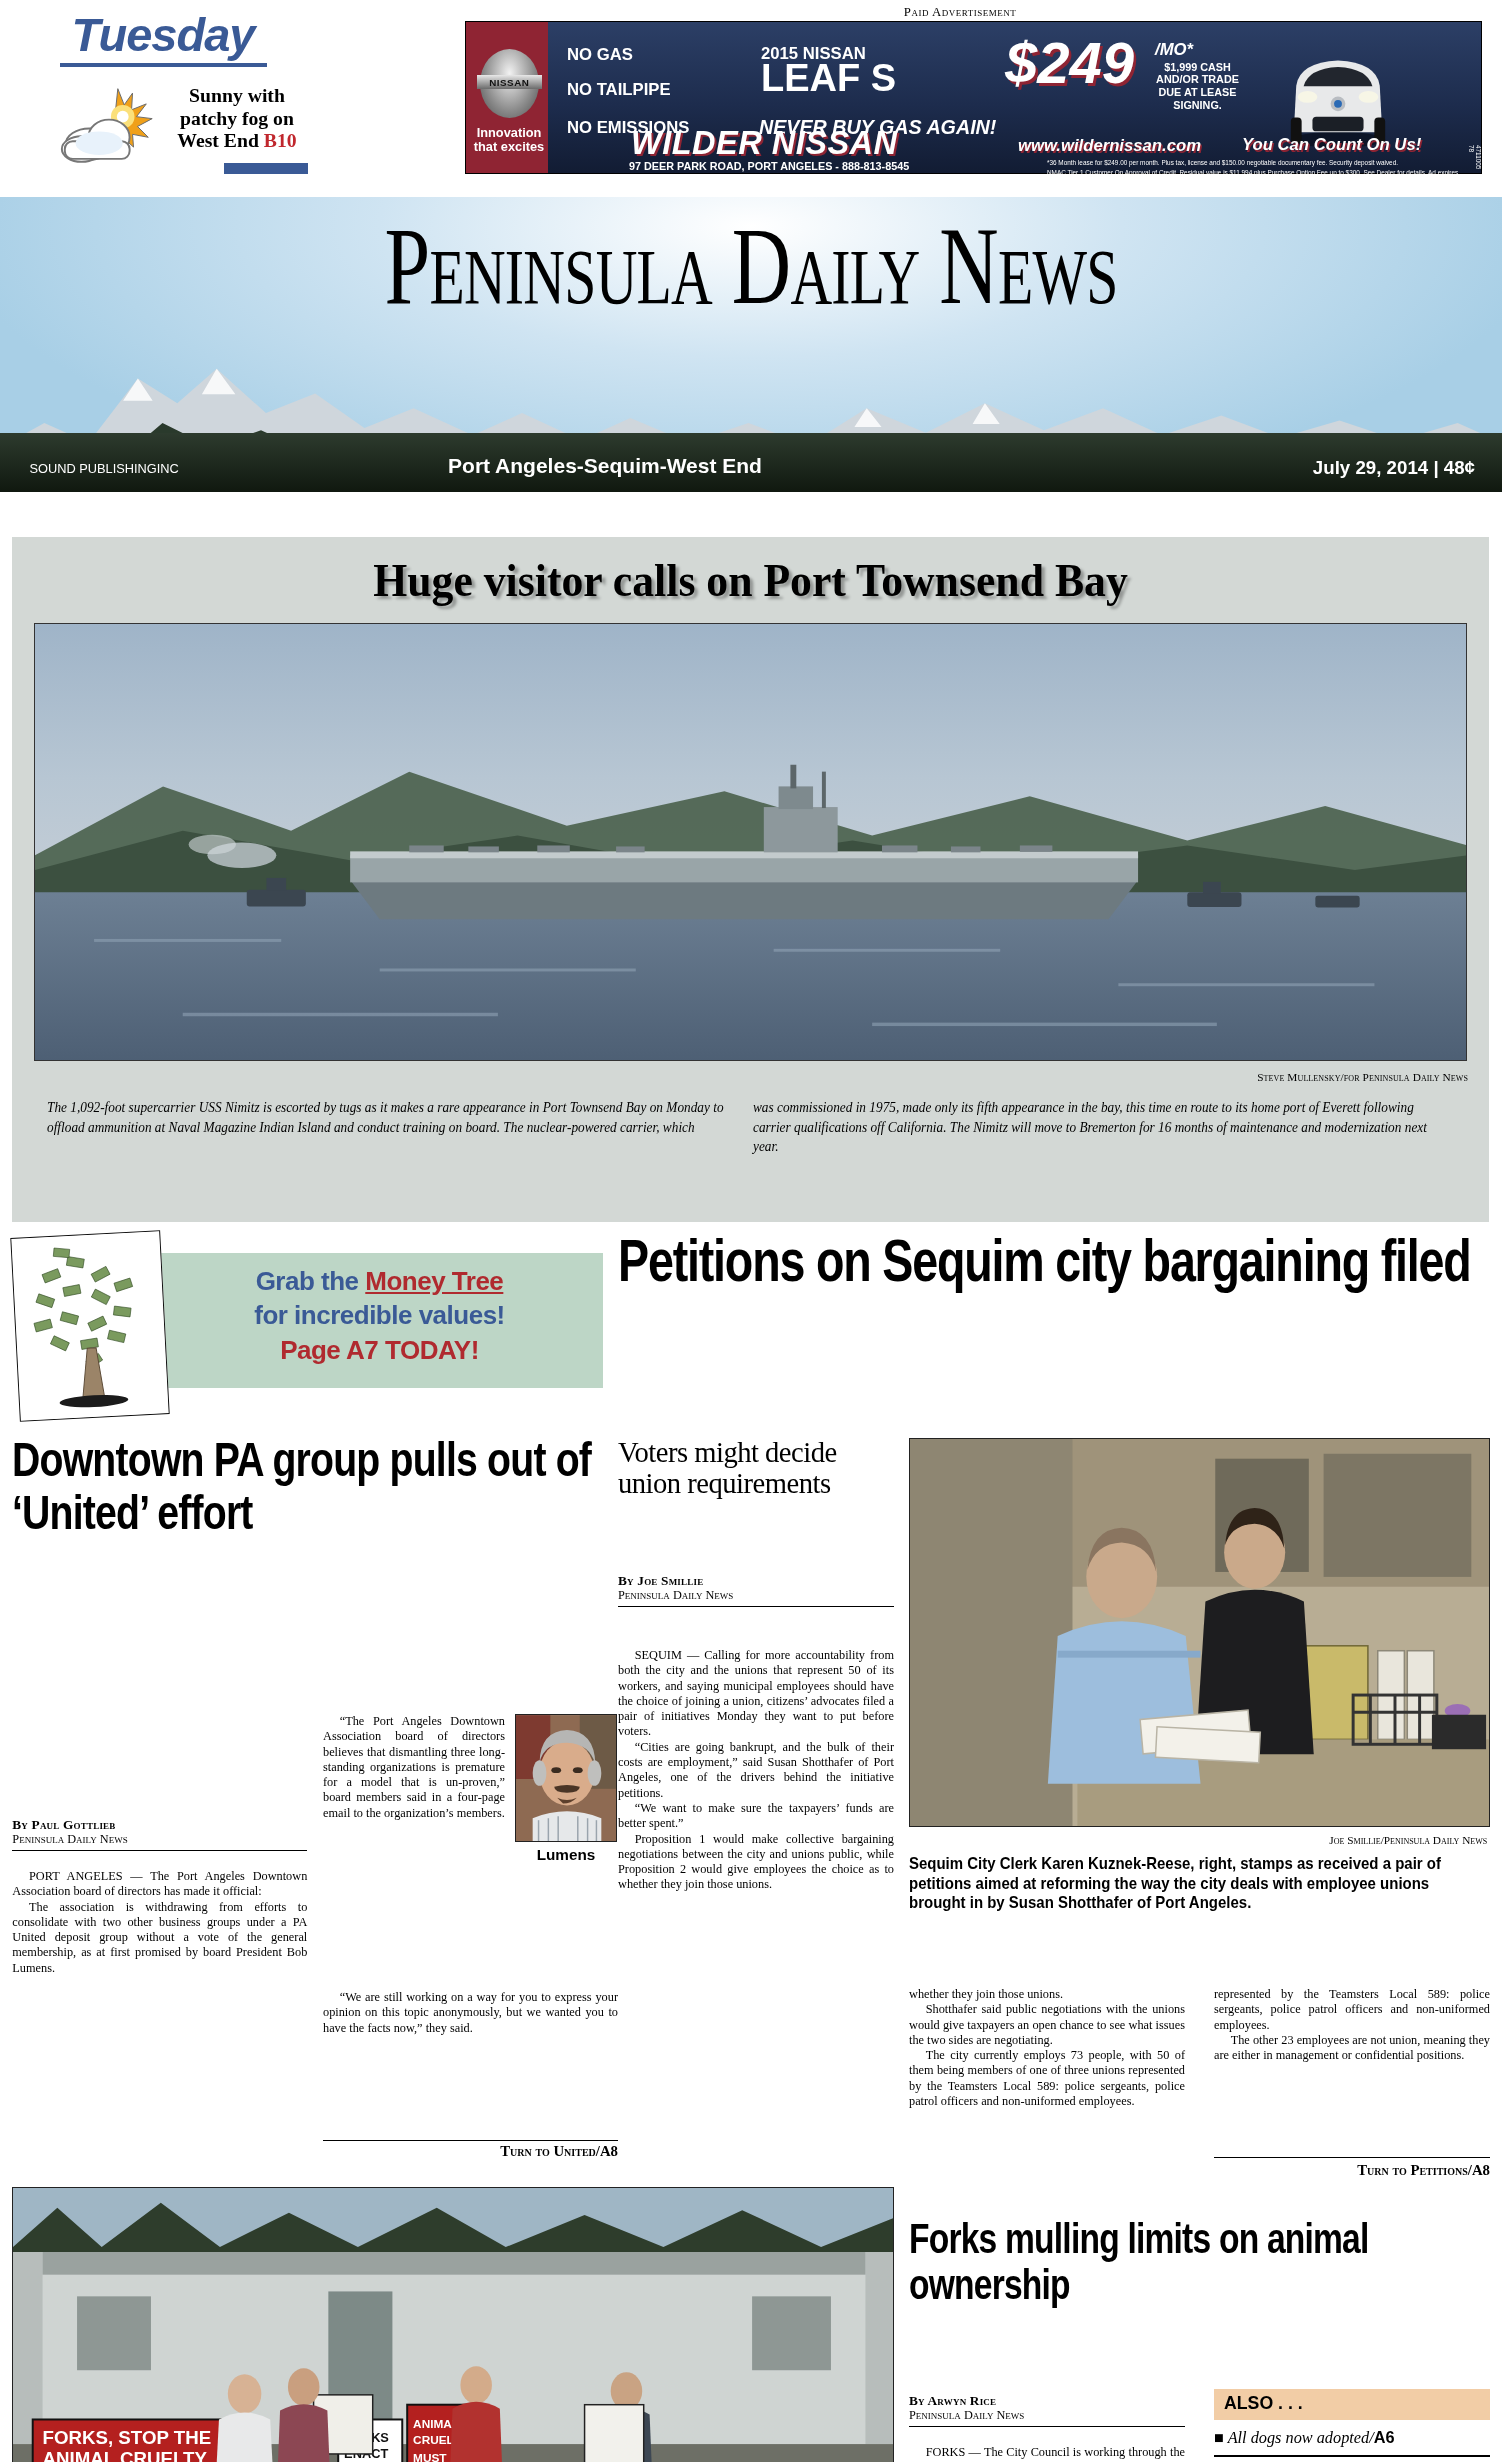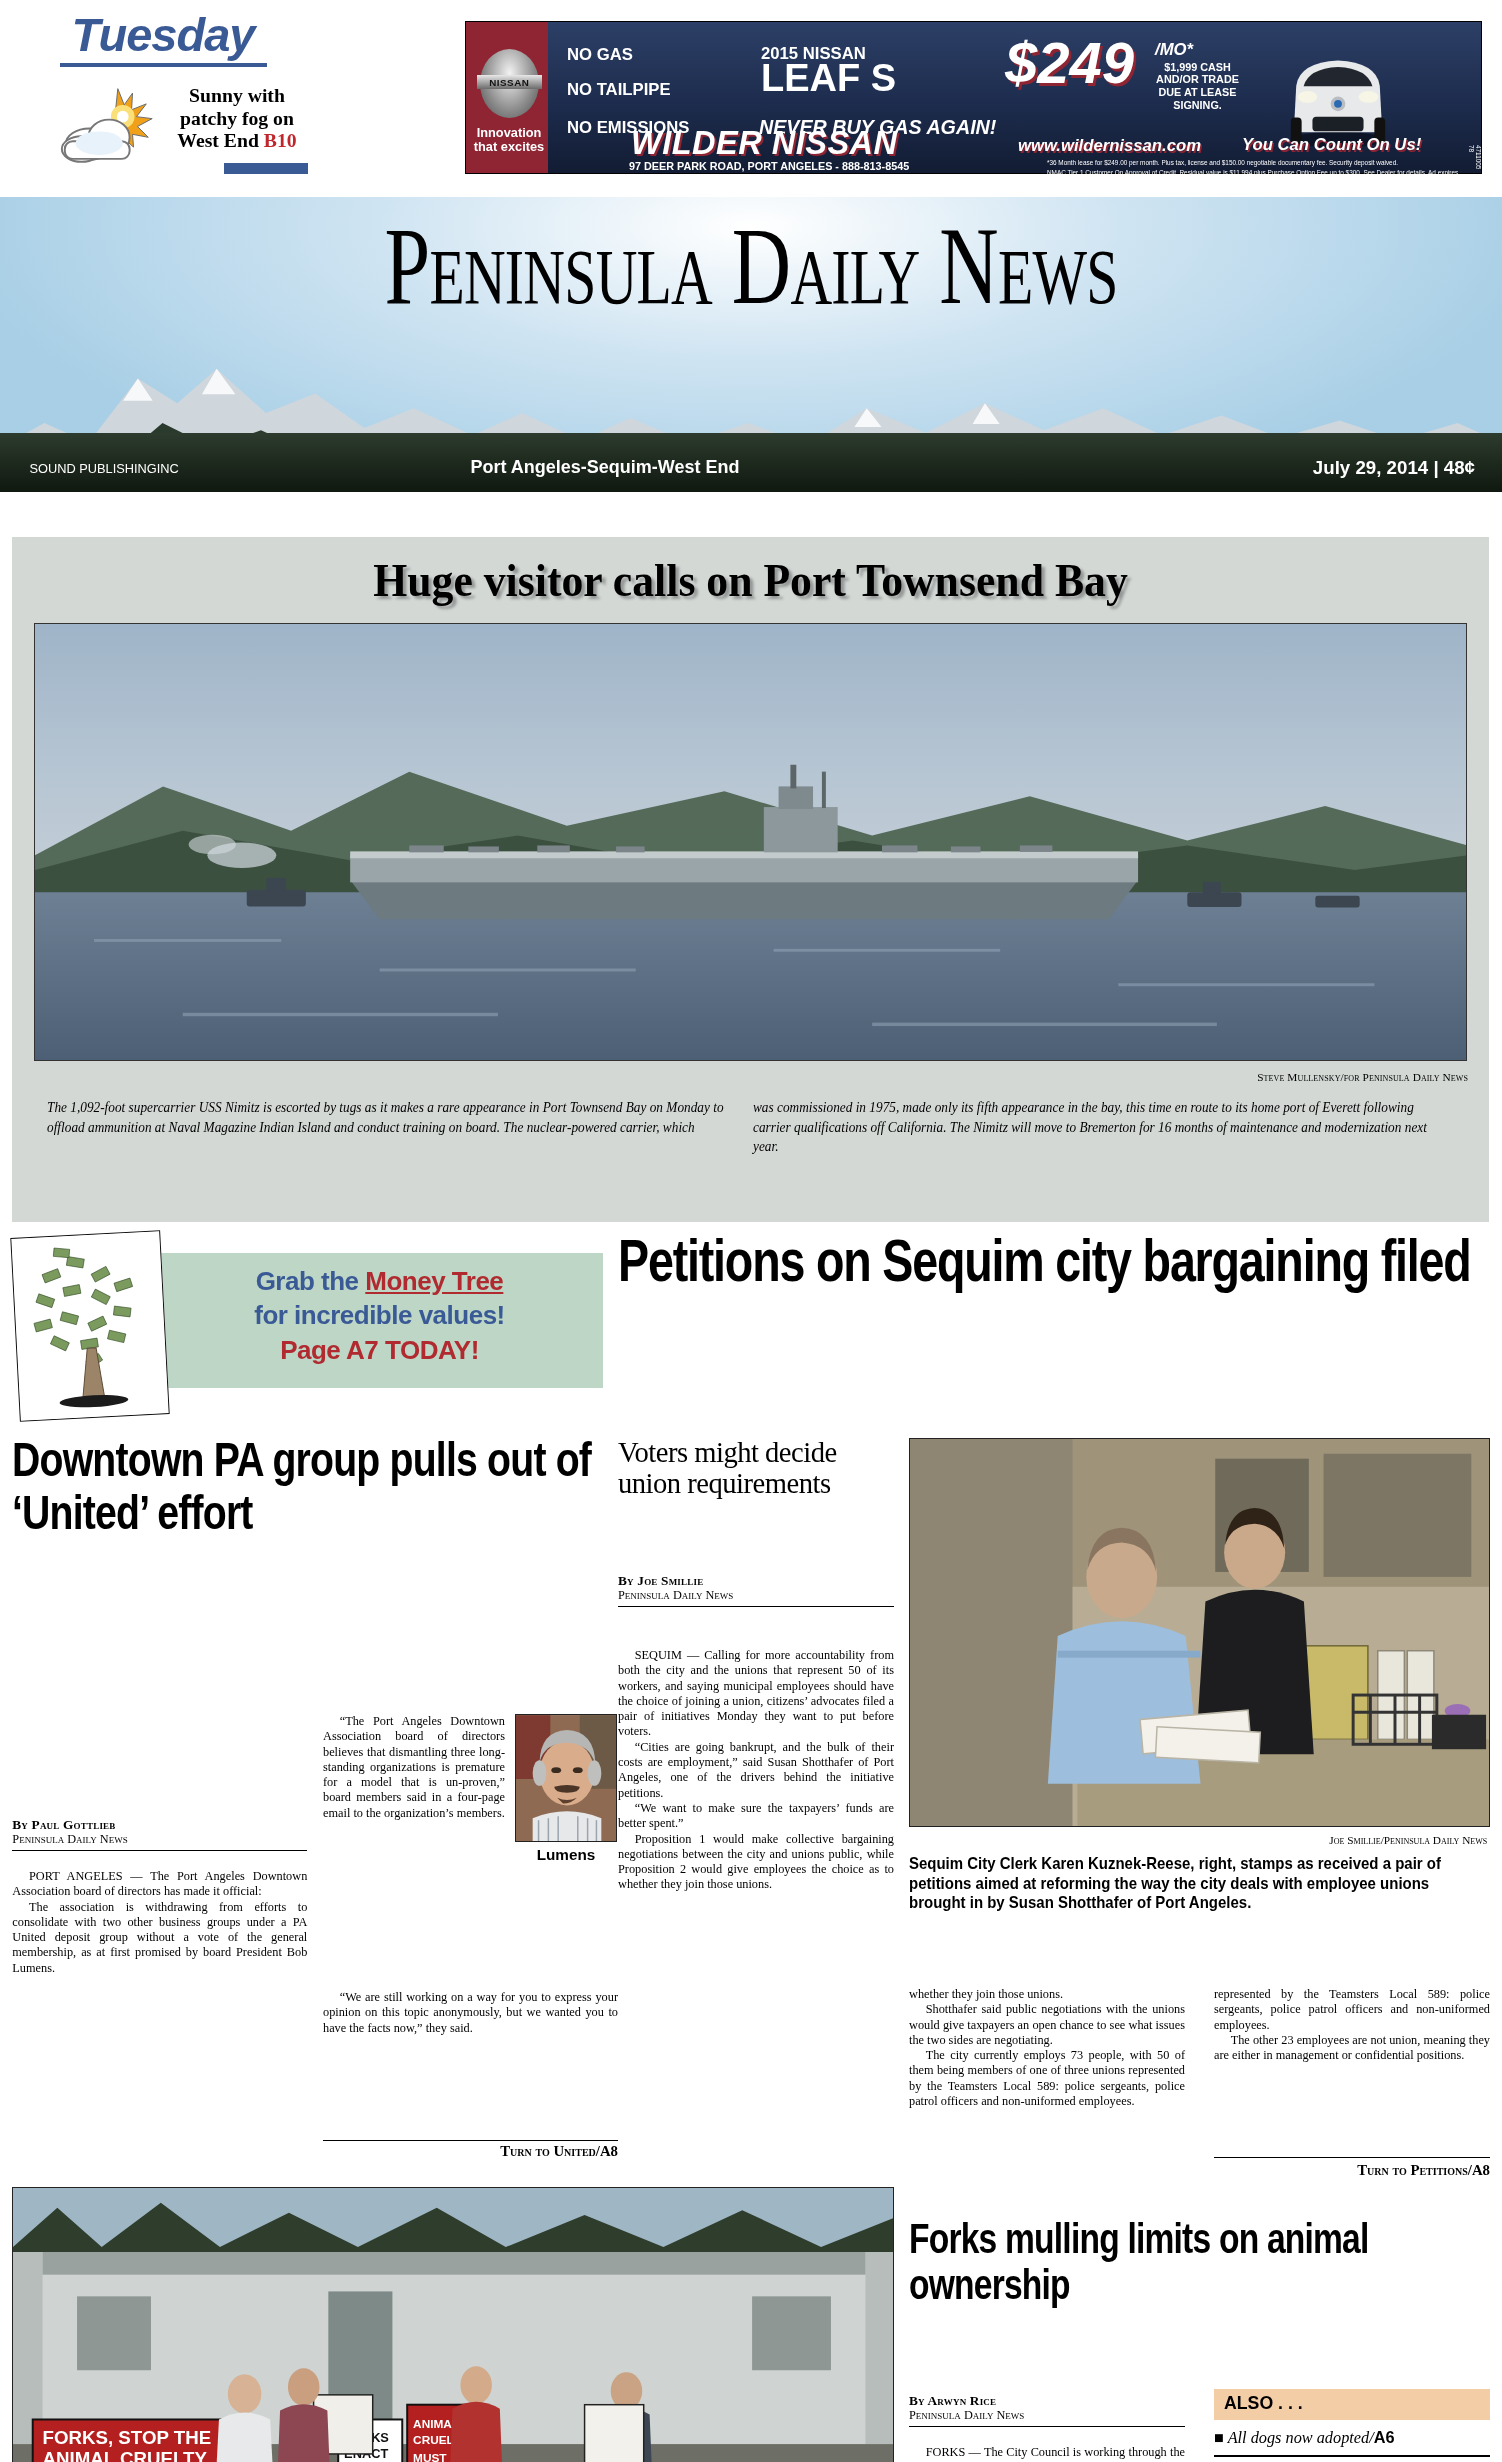--- a/index.html
+++ b/index.html
@@ -75,21 +75,21 @@
     font-family:"Liberation Serif",serif;font-variant:small-caps;font-weight:normal;
     font-size:111px;line-height:113px;letter-spacing:-1px;
     transform:scaleX(0.74);transform-origin:50% 0;}
   #mast-mtns{left:0;bottom:0;width:1502px;height:143px;overflow:hidden;}
   #mast-strip{left:0;bottom:0;width:1502px;height:59px;
     background:linear-gradient(180deg,#2d3b2e 0%,#10180f 100%);}
   #mast-sound{left:29.5px;bottom:13.8px;font-family:"Liberation Sans",sans-serif;font-weight:bold;
     font-size:16.7px;color:#fff;letter-spacing:0px;}
   #mast-sound span{font-weight:normal;font-size:12.8px;}
   #mast-cities{left:0;bottom:13.8px;width:1210px;text-align:center;
-    font-family:"Liberation Sans",sans-serif;font-weight:bold;font-size:18px;color:#fff;}
+    font-family:"Liberation Sans",sans-serif;font-weight:bold;font-size:21px;color:#fff;}
   #mast-date{right:27px;bottom:12.8px;font-family:"Liberation Sans",sans-serif;font-weight:bold;
     font-size:18.7px;color:#fff;}
 
   
   #greyband{left:12.3px;top:537px;width:1477px;height:685px;background:#d3d8d5;}
   #feature-head{left:12.3px;top:554px;width:1477px;text-align:center;
     font-family:"Liberation Serif",serif;font-weight:bold;font-size:47px;line-height:52px;
     transform:scaleX(0.93);transform-origin:50% 0;text-shadow:3.9px 3.4px 3px rgba(0,0,0,.30);}
   #feature-photo{left:34px;top:623px;width:1433px;height:438px;border:1.5px solid #333;box-sizing:border-box;
     overflow:hidden;background:#6e87a3;}
@@ -185,20 +185,21 @@
       </g>
       <ellipse cx="92" cy="116" rx="48" ry="24" fill="#e8f2fb" stroke="none"></ellipse>
     </svg>
 
     <div class="abs" id="wx-text">
       <span>Sunny with patchy fog on West End</span>
       <span class="pg">B10</span>
     </div>
     <div class="abs" id="wx-bar"></div>
 
+    <div class="abs" id="paidad-label">Paid Advertisement</div>
     <div class="abs" id="nissanad">
       <div class="abs" id="nissan-left">
         <div class="abs nis-badge"></div>
         <div class="abs nis-badge-bar">NISSAN</div>
         <div class="abs" id="nis-innov">Innovation that excites</div>
       </div>
       <div class="abs nis-feat" id="nis-f1">NO GAS</div>
       <div class="abs nis-feat" id="nis-f2">NO TAILPIPE</div>
       <div class="abs nis-feat" id="nis-f3">NO EMISSIONS</div>
       <div class="abs" id="nis-2015">2015 NISSAN</div>

